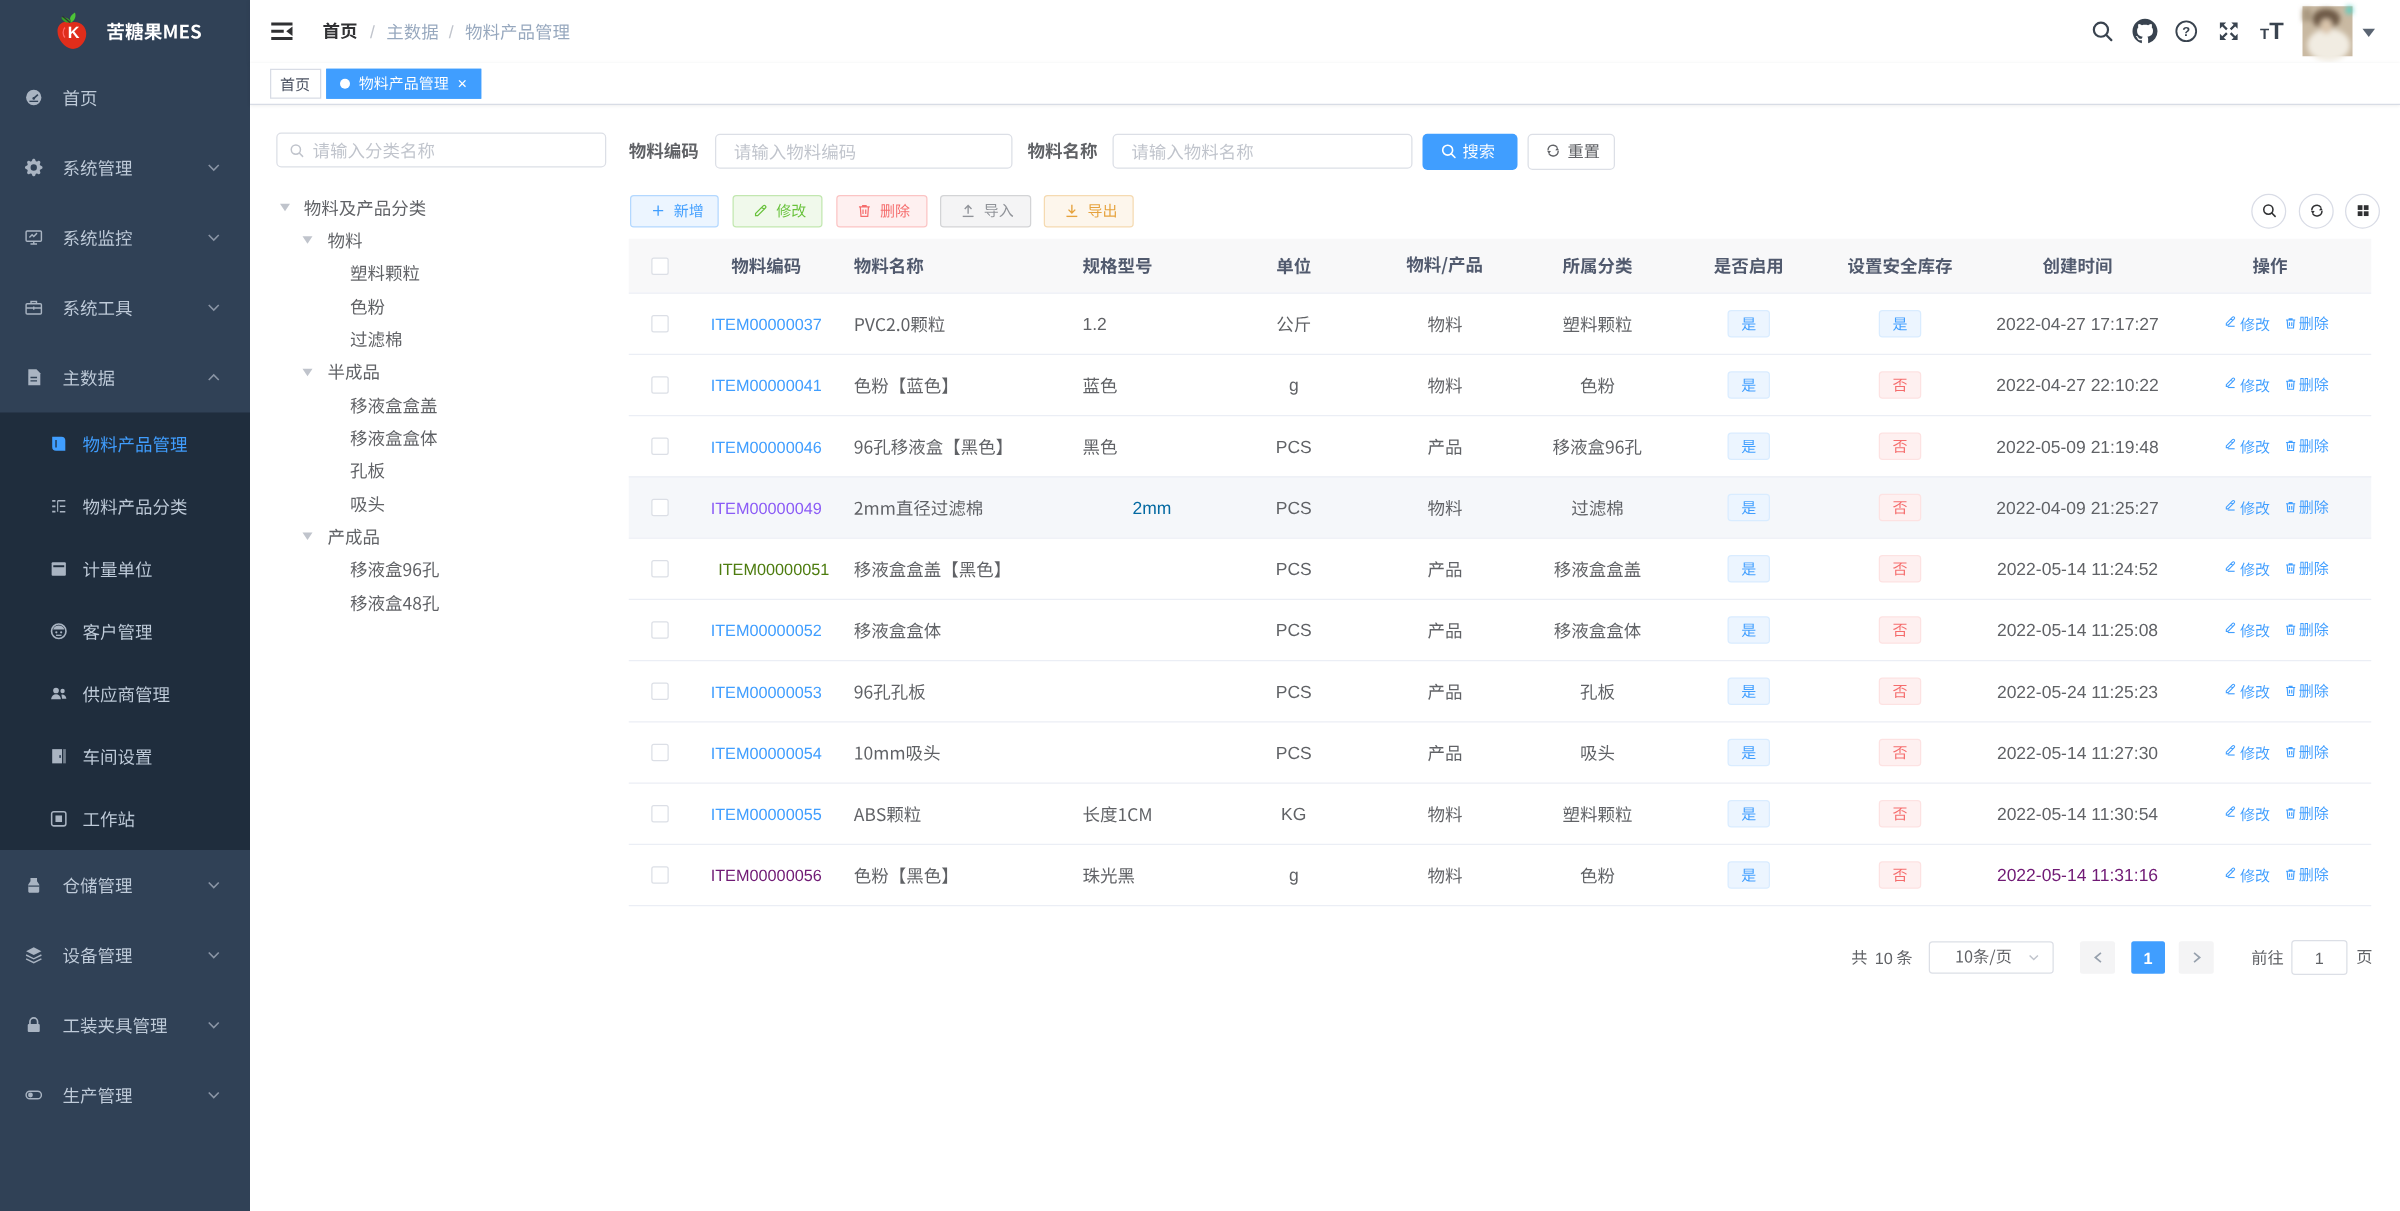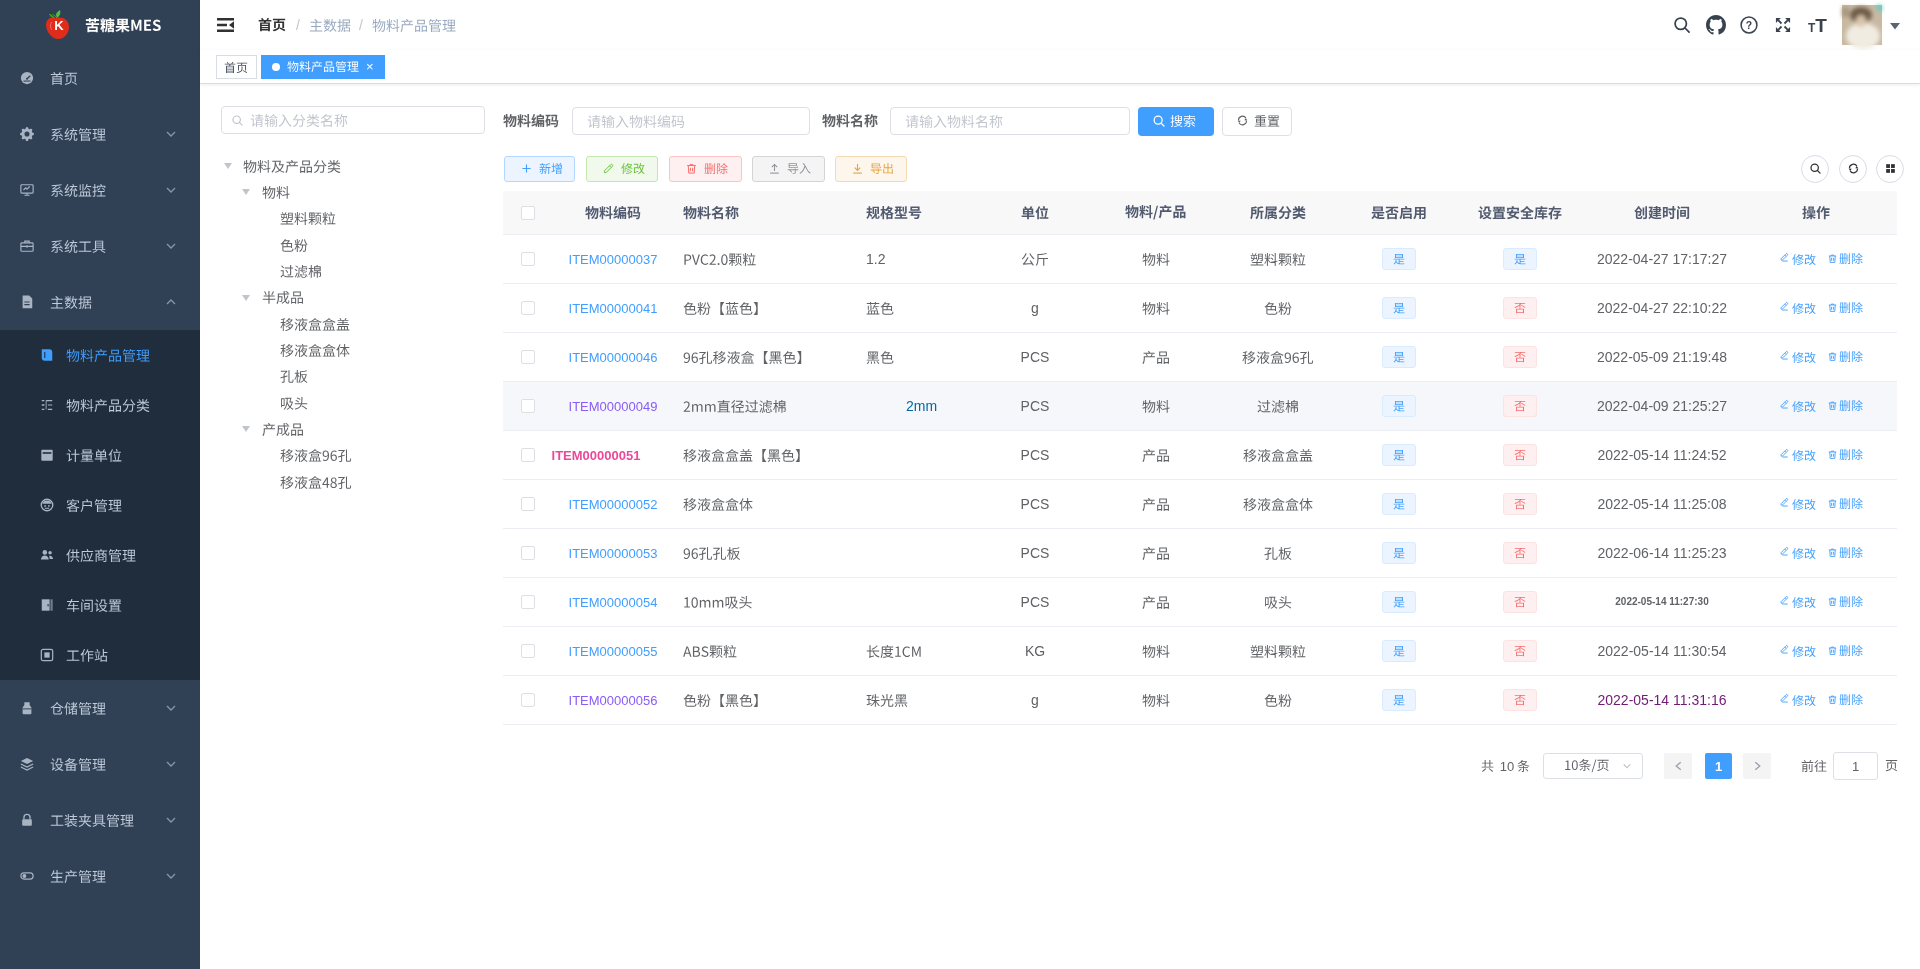--- a/index.html
+++ b/index.html
@@ -924,21 +924,21 @@
     <use href="#q91" x="1000"></use>
   </svg>
 <svg class="z" style="left:1827px;top:400.0px" width="11" height="11" viewBox="0 0 24 24">
     <path d="M4 6.5h16M9.5 6.5v-2h5v2M6 6.5l1 14h10l1-14M10 10.5v6.5M14 10.5v6.5" fill="none" stroke="#409eff" stroke-width="2.0"></path>
   </svg>
 <svg class="z" style="left:1838.5px;top:400.4px" width="24.00" height="11.11" viewBox="0 -846 2000 926" fill="#409eff">
     <use href="#q92"></use>
     <use href="#q93" x="1000"></use>
   </svg>
 <div class="a" style="left:521px;top:448.0px;width:14px;height:14px;background:#fff;border:1px solid #dcdfe6;border-radius:2px"></div>
-<div class="a" style="left:596px;transform:translateX(-50%);top:446.5px;font-size:13px;line-height:17px;color:#ec4899;font-weight:700;white-space:nowrap">ITEM00000051</div>
+<div class="a" style="left:619px;transform:translateX(-50%);top:446.5px;font-size:13px;line-height:17px;color:#4d7c0f;font-weight:400;white-space:nowrap">ITEM00000051</div>
 <svg class="z" style="left:683.0px;top:448.5px" width="126.00" height="13.02" viewBox="0 -845 9000 930" fill="#606266">
     <use href="#q64"></use>
     <use href="#q65" x="1000"></use>
     <use href="#q66" x="2000"></use>
     <use href="#q66" x="3000"></use>
     <use href="#q67" x="4000"></use>
     <use href="#q134" x="5000"></use>
     <use href="#q138" x="6000"></use>
     <use href="#q57" x="7000"></use>
     <use href="#q136" x="8000"></use>
@@ -1043,21 +1043,21 @@
     <use href="#q70" x="1000"></use>
   </svg>
 <div class="a" style="left:1382.0px;top:542.0px;width:34px;height:22px;background:#ecf5ff;border:1px solid #d9ecff;border-radius:3px"></div>
 <svg class="z" style="left:1393.0px;top:547.7px" width="12.00" height="10.55" viewBox="0 -798 1000 879" fill="#409eff">
     <use href="#q133"></use>
   </svg>
 <div class="a" style="left:1503.0px;top:542.0px;width:34px;height:22px;background:#fef0f0;border:1px solid #fde2e2;border-radius:3px"></div>
 <svg class="z" style="left:1514.0px;top:547.8px" width="12.00" height="10.34" viewBox="0 -783 1000 862" fill="#f56c6c">
     <use href="#q137"></use>
   </svg>
-<div class="a" style="left:1662.0px;transform:translateX(-50%);top:544.0px;font-size:14px;line-height:18px;color:#606266;font-weight:400;white-space:nowrap">2022-06-14 11:25:23</div>
+<div class="a" style="left:1662.0px;transform:translateX(-50%);top:544.0px;font-size:14px;line-height:18px;color:#606266;font-weight:400;white-space:nowrap">2022-05-24 11:25:23</div>
 <svg class="z" style="left:1779px;top:547.0px" width="11" height="11" viewBox="0 0 24 24">
     <path d="M7 17.5h12" stroke="#409eff" stroke-width="2"></path>
     <path d="M4.5 15.5h3L18.3 4.7a2.1 2.1 0 0 0-3-3L4.5 12.5zM12.6 4.4l3 3" fill="none" stroke="#409eff" stroke-width="1.9"></path>
   </svg>
 <svg class="z" style="left:1791.5px;top:547.5px" width="24.00" height="11.08" viewBox="0 -840 2000 923" fill="#409eff">
     <use href="#q90"></use>
     <use href="#q91" x="1000"></use>
   </svg>
 <svg class="z" style="left:1827px;top:547.0px" width="11" height="11" viewBox="0 0 24 24">
     <path d="M4 6.5h16M9.5 6.5v-2h5v2M6 6.5l1 14h10l1-14M10 10.5v6.5M14 10.5v6.5" fill="none" stroke="#409eff" stroke-width="2.0"></path>
@@ -1086,21 +1086,21 @@
     <use href="#q72" x="1000"></use>
   </svg>
 <div class="a" style="left:1382.0px;top:591.0px;width:34px;height:22px;background:#ecf5ff;border:1px solid #d9ecff;border-radius:3px"></div>
 <svg class="z" style="left:1393.0px;top:596.7px" width="12.00" height="10.55" viewBox="0 -798 1000 879" fill="#409eff">
     <use href="#q133"></use>
   </svg>
 <div class="a" style="left:1503.0px;top:591.0px;width:34px;height:22px;background:#fef0f0;border:1px solid #fde2e2;border-radius:3px"></div>
 <svg class="z" style="left:1514.0px;top:596.8px" width="12.00" height="10.34" viewBox="0 -783 1000 862" fill="#f56c6c">
     <use href="#q137"></use>
   </svg>
-<div class="a" style="left:1662.0px;transform:translateX(-50%);top:593.0px;font-size:10px;line-height:18px;color:#606266;font-weight:700;white-space:nowrap">2022-05-14 11:27:30</div>
+<div class="a" style="left:1662.0px;transform:translateX(-50%);top:593.0px;font-size:14px;line-height:18px;color:#606266;font-weight:400;white-space:nowrap">2022-05-14 11:27:30</div>
 <svg class="z" style="left:1779px;top:596.0px" width="11" height="11" viewBox="0 0 24 24">
     <path d="M7 17.5h12" stroke="#409eff" stroke-width="2"></path>
     <path d="M4.5 15.5h3L18.3 4.7a2.1 2.1 0 0 0-3-3L4.5 12.5zM12.6 4.4l3 3" fill="none" stroke="#409eff" stroke-width="1.9"></path>
   </svg>
 <svg class="z" style="left:1791.5px;top:596.5px" width="24.00" height="11.08" viewBox="0 -840 2000 923" fill="#409eff">
     <use href="#q90"></use>
     <use href="#q91" x="1000"></use>
   </svg>
 <svg class="z" style="left:1827px;top:596.0px" width="11" height="11" viewBox="0 0 24 24">
     <path d="M4 6.5h16M9.5 6.5v-2h5v2M6 6.5l1 14h10l1-14M10 10.5v6.5M14 10.5v6.5" fill="none" stroke="#409eff" stroke-width="2.0"></path>
@@ -1154,21 +1154,21 @@
     <use href="#q91" x="1000"></use>
   </svg>
 <svg class="z" style="left:1827px;top:645.0px" width="11" height="11" viewBox="0 0 24 24">
     <path d="M4 6.5h16M9.5 6.5v-2h5v2M6 6.5l1 14h10l1-14M10 10.5v6.5M14 10.5v6.5" fill="none" stroke="#409eff" stroke-width="2.0"></path>
   </svg>
 <svg class="z" style="left:1838.5px;top:645.4px" width="24.00" height="11.11" viewBox="0 -846 2000 926" fill="#409eff">
     <use href="#q92"></use>
     <use href="#q93" x="1000"></use>
   </svg>
 <div class="a" style="left:521px;top:693.0px;width:14px;height:14px;background:#fff;border:1px solid #dcdfe6;border-radius:2px"></div>
-<div class="a" style="left:613.0px;transform:translateX(-50%);top:691.5px;font-size:13px;line-height:17px;color:#8b5cf6;font-weight:400;white-space:nowrap">ITEM00000056</div>
+<div class="a" style="left:613.0px;transform:translateX(-50%);top:691.5px;font-size:13px;line-height:17px;color:#701a75;font-weight:400;white-space:nowrap">ITEM00000056</div>
 <svg class="z" style="left:683.0px;top:693.5px" width="84.00" height="13.02" viewBox="0 -845 6000 930" fill="#606266">
     <use href="#q57"></use>
     <use href="#q58" x="1000"></use>
     <use href="#q134" x="2000"></use>
     <use href="#q138" x="3000"></use>
     <use href="#q57" x="4000"></use>
     <use href="#q136" x="5000"></use>
   </svg>
 <svg class="z" style="left:866.0px;top:693.5px" width="42.00" height="12.92" viewBox="0 -840 3000 923" fill="#606266">
     <use href="#q149"></use>

